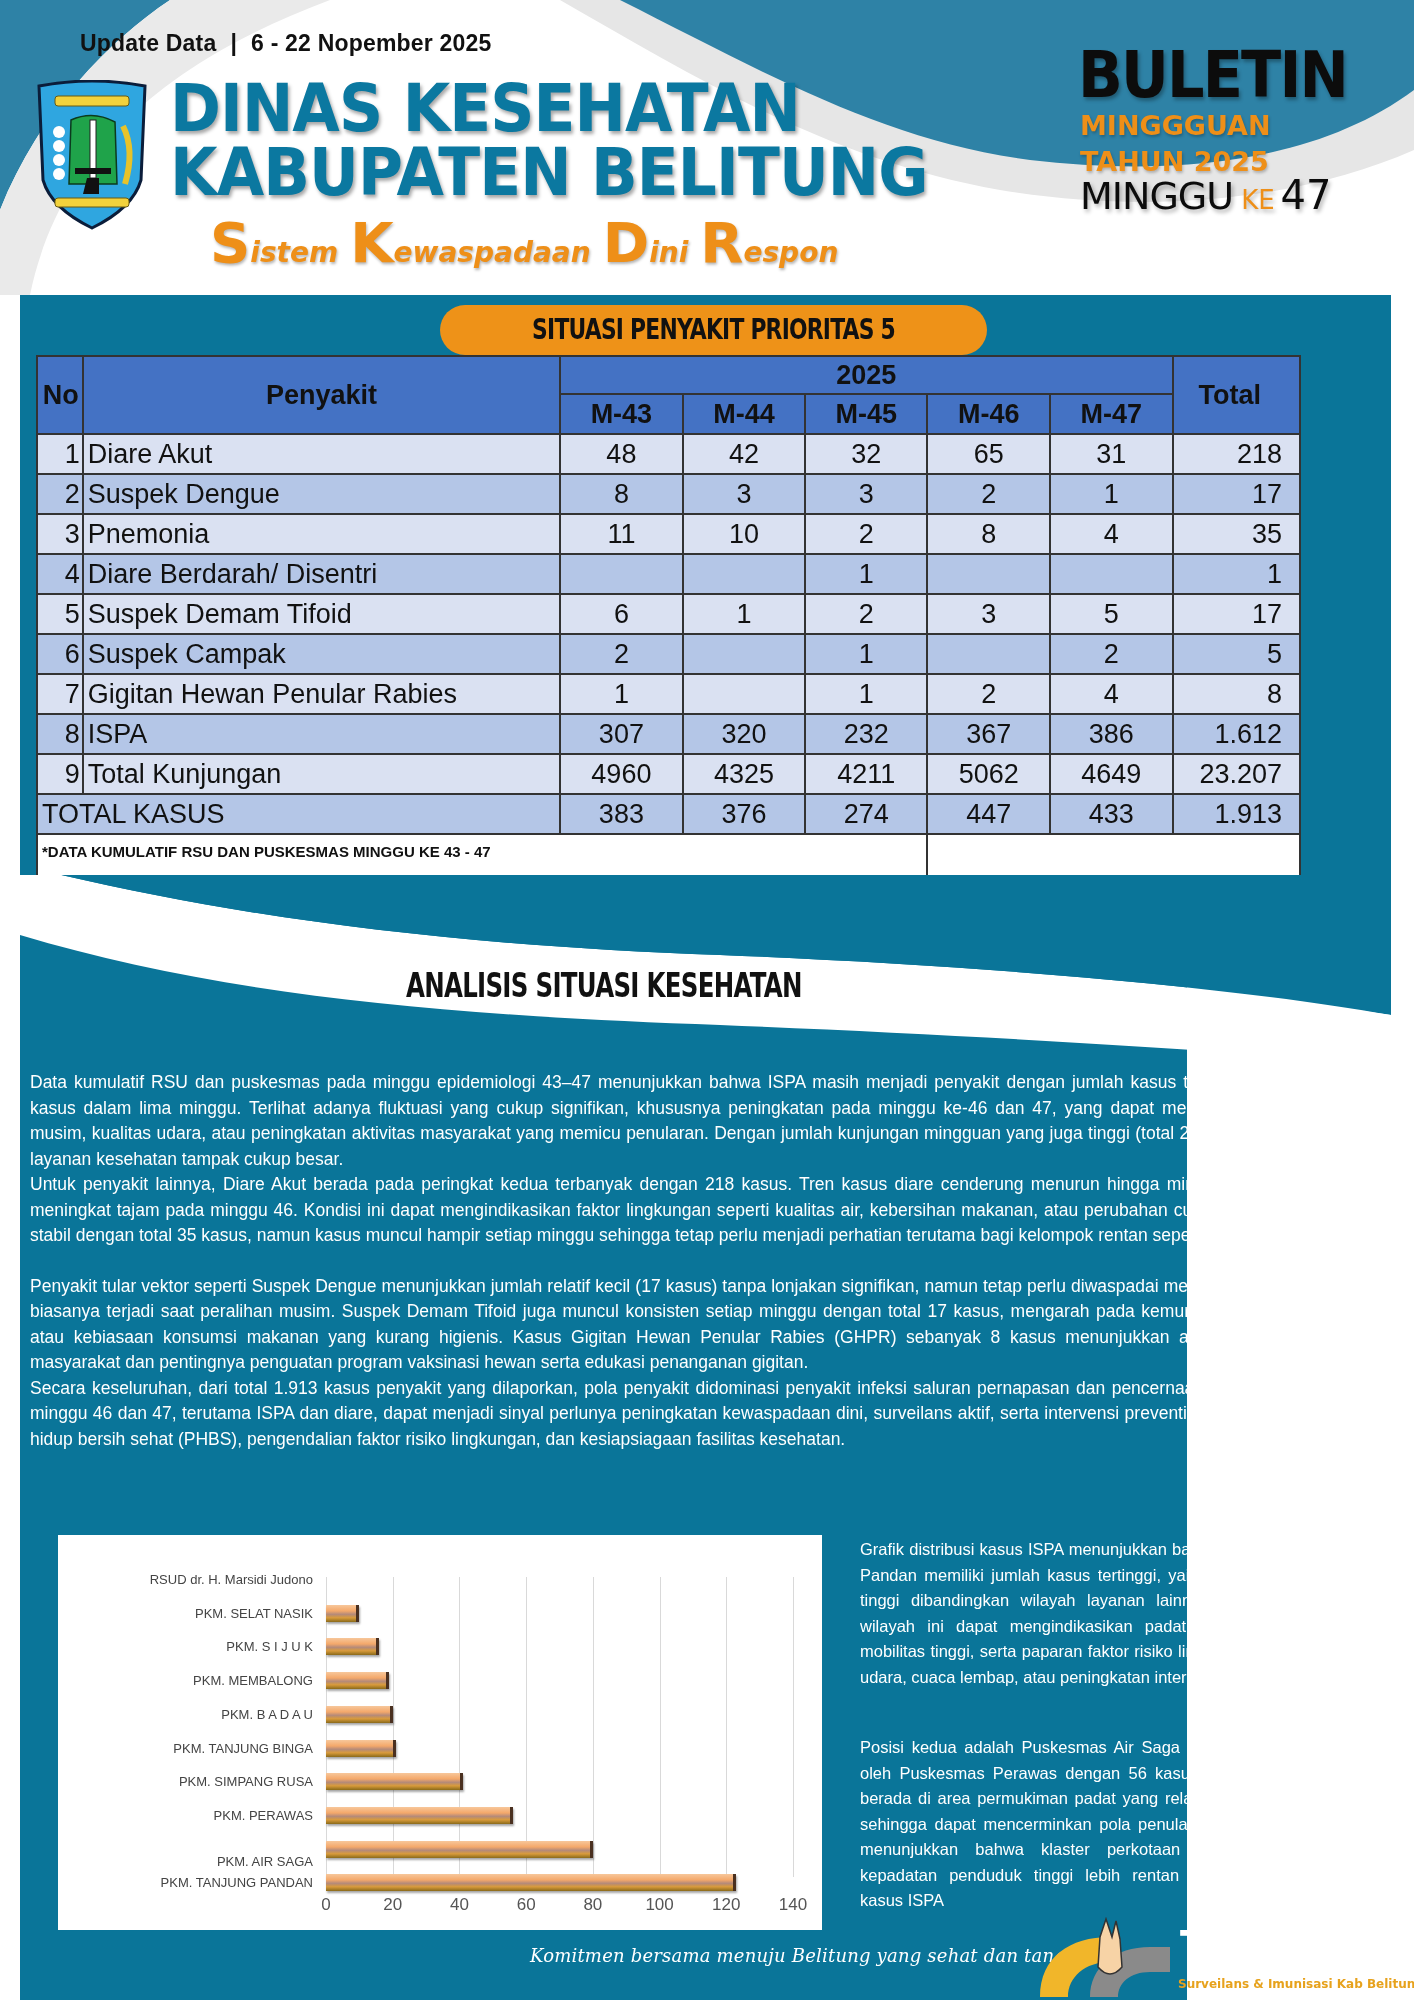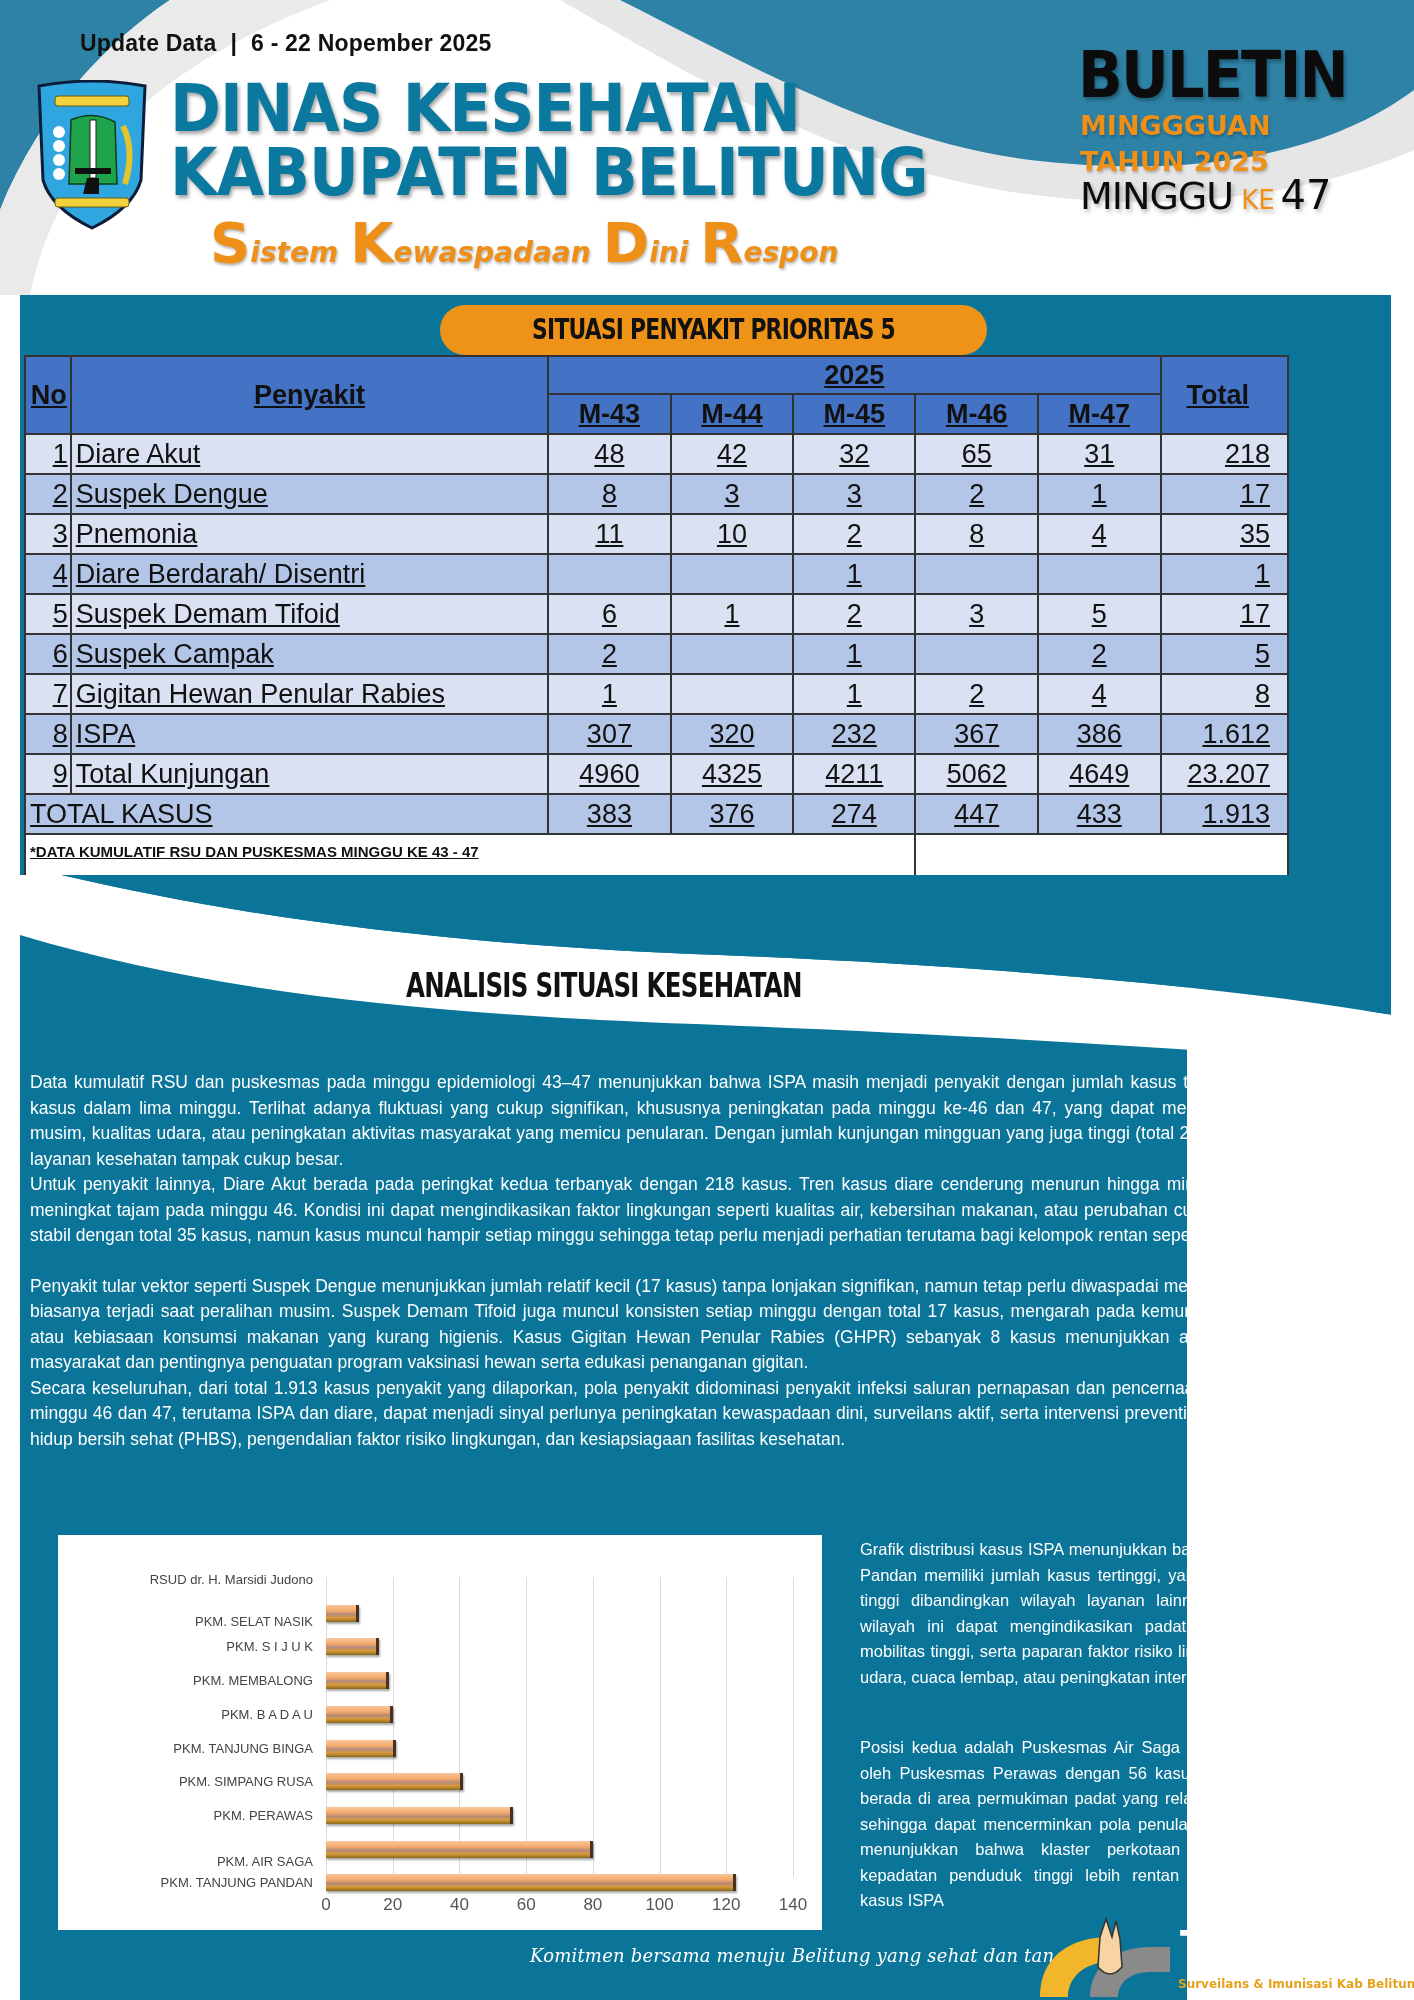--- a/index.html
+++ b/index.html
@@ -23,21 +23,21 @@
   .minggu-ke { position: absolute; left: 1080px; top: 172px; font-family: "DejaVu Sans", sans-serif; font-weight: normal; color: #0c0c0c; text-shadow: 2px 3px 4px rgba(0,0,0,0.3); }
   .minggu-ke .m { font-size: 38px; letter-spacing: -1px; }
   .minggu-ke .ke { font-size: 26px; color: #ee8f18; margin: 0 6px 0 8px; }
   .minggu-ke .n { font-size: 40px; }
 
   
   .table-section { position: absolute; left: 20px; top: 295px; width: 1371px; height: 580px; background: #0a7599; }
   .pill-title { position: absolute; background: #ee9218; color: #111; font-family: "DejaVu Sans", sans-serif; font-weight: bold; text-align: center; border-radius: 26px; letter-spacing: -1px; }
   .pill-1 { left: 420px; top: 10px; width: 547px; height: 50px; line-height: 50px; font-size: 28px; transform: scaleX(1); }
   .pill-1 span { display: inline-block; transform: scaleX(0.78); }
-  table.disease { position: absolute; left: 4px; top: 60px; width: 1265px; border-collapse: collapse; font-family: "Liberation Sans", sans-serif; font-size: 27px; color: #111; text-decoration: underline; }
+  table.disease { position: absolute; left: 16px; top: 60px; width: 1265px; border-collapse: collapse; font-family: "Liberation Sans", sans-serif; font-size: 27px; color: #111; }
   table.disease th, table.disease td { border: 2px solid #333; height: 40px; padding: 0 4px; }
   table.disease thead th { background: #4472c4; font-weight: bold; font-size: 27px; text-align: center; }
   table.disease .c-no { width: 46px; text-align: right; padding-right: 2px; }
   table.disease .c-name { width: 532px; text-align: left; padding-left: 4px; }
   table.disease .c-val { width: 131px; text-align: center; }
   table.disease .c-total { width: 131px; text-align: right; padding-right: 17px; }
   table.disease tbody tr:nth-child(odd) td { background: #dae1f2; }
   table.disease tbody tr:nth-child(even) td { background: #b4c6e7; }
   table.disease tbody tr.total-row td { background: #b4c6e7; }
   table.disease tbody tr.foot-row td { background: #ffffff; height: 44px; vertical-align: top; font-size: 15px; font-weight: bold; padding-top: 8px; }
@@ -259,21 +259,21 @@
   <div class="ana-text">
     <p>Data kumulatif RSU dan puskesmas pada minggu epidemiologi 43–47 menunjukkan bahwa ISPA masih menjadi penyakit dengan jumlah kasus tertinggi, mencapai 1.612 kasus dalam lima minggu. Terlihat adanya fluktuasi yang cukup signifikan, khususnya peningkatan pada minggu ke-46 dan 47, yang dapat mengindikasikan perubahan musim, kualitas udara, atau peningkatan aktivitas masyarakat yang memicu penularan. Dengan jumlah kunjungan mingguan yang juga tinggi (total 23.207 kunjungan), beban layanan kesehatan tampak cukup besar.</p>
     <p>Untuk penyakit lainnya, Diare Akut berada pada peringkat kedua terbanyak dengan 218 kasus. Tren kasus diare cenderung menurun hingga minggu 45, namun kembali meningkat tajam pada minggu 46. Kondisi ini dapat mengindikasikan faktor lingkungan seperti kualitas air, kebersihan makanan, atau perubahan cuaca. Pneumonia tercatat stabil dengan total 35 kasus, namun kasus muncul hampir setiap minggu sehingga tetap perlu menjadi perhatian terutama bagi kelompok rentan seperti balita dan lansia.</p>
     <p class="gap">Penyakit tular vektor seperti Suspek Dengue menunjukkan jumlah relatif kecil (17 kasus) tanpa lonjakan signifikan, namun tetap perlu diwaspadai mengingat pola peningkatan biasanya terjadi saat peralihan musim. Suspek Demam Tifoid juga muncul konsisten setiap minggu dengan total 17 kasus, mengarah pada kemungkinan masalah sanitasi atau kebiasaan konsumsi makanan yang kurang higienis. Kasus Gigitan Hewan Penular Rabies (GHPR) sebanyak 8 kasus menunjukkan adanya paparan risiko di masyarakat dan pentingnya penguatan program vaksinasi hewan serta edukasi penanganan gigitan.</p>
     <p>Secara keseluruhan, dari total 1.913 kasus penyakit yang dilaporkan, pola penyakit didominasi penyakit infeksi saluran pernapasan dan pencernaan. Lonjakan kasus pada minggu 46 dan 47, terutama ISPA dan diare, dapat menjadi sinyal perlunya peningkatan kewaspadaan dini, surveilans aktif, serta intervensi preventif seperti promosi perilaku hidup bersih sehat (PHBS), pengendalian faktor risiko lingkungan, dan kesiapsiagaan fasilitas kesehatan.</p>
   </div>
 
   <div class="chart-box">
     <div class="chart-labels">
       <div class="chart-label" style="top:4px;">RSUD dr. H. Marsidi Judono</div>
-      <div class="chart-label" style="top:46px;">PKM. SELAT NASIK</div>
+      <div class="chart-label" style="top:38px;">PKM. SELAT NASIK</div>
       <div class="chart-label" style="top:71px;">PKM. S I J U K</div>
       <div class="chart-label" style="top:105px;">PKM. MEMBALONG</div>
       <div class="chart-label" style="top:139px;">PKM. B A D A U</div>
       <div class="chart-label" style="top:173px;">PKM. TANJUNG BINGA</div>
       <div class="chart-label" style="top:206px;">PKM. SIMPANG RUSA</div>
       <div class="chart-label" style="top:240px;">PKM. PERAWAS</div>
       <div class="chart-label" style="top:274px;margin-top:12px;">PKM. AIR SAGA</div>
       <div class="chart-label" style="top:307px;">PKM. TANJUNG PANDAN</div>
     </div>
     <div class="plot" id="plot">

